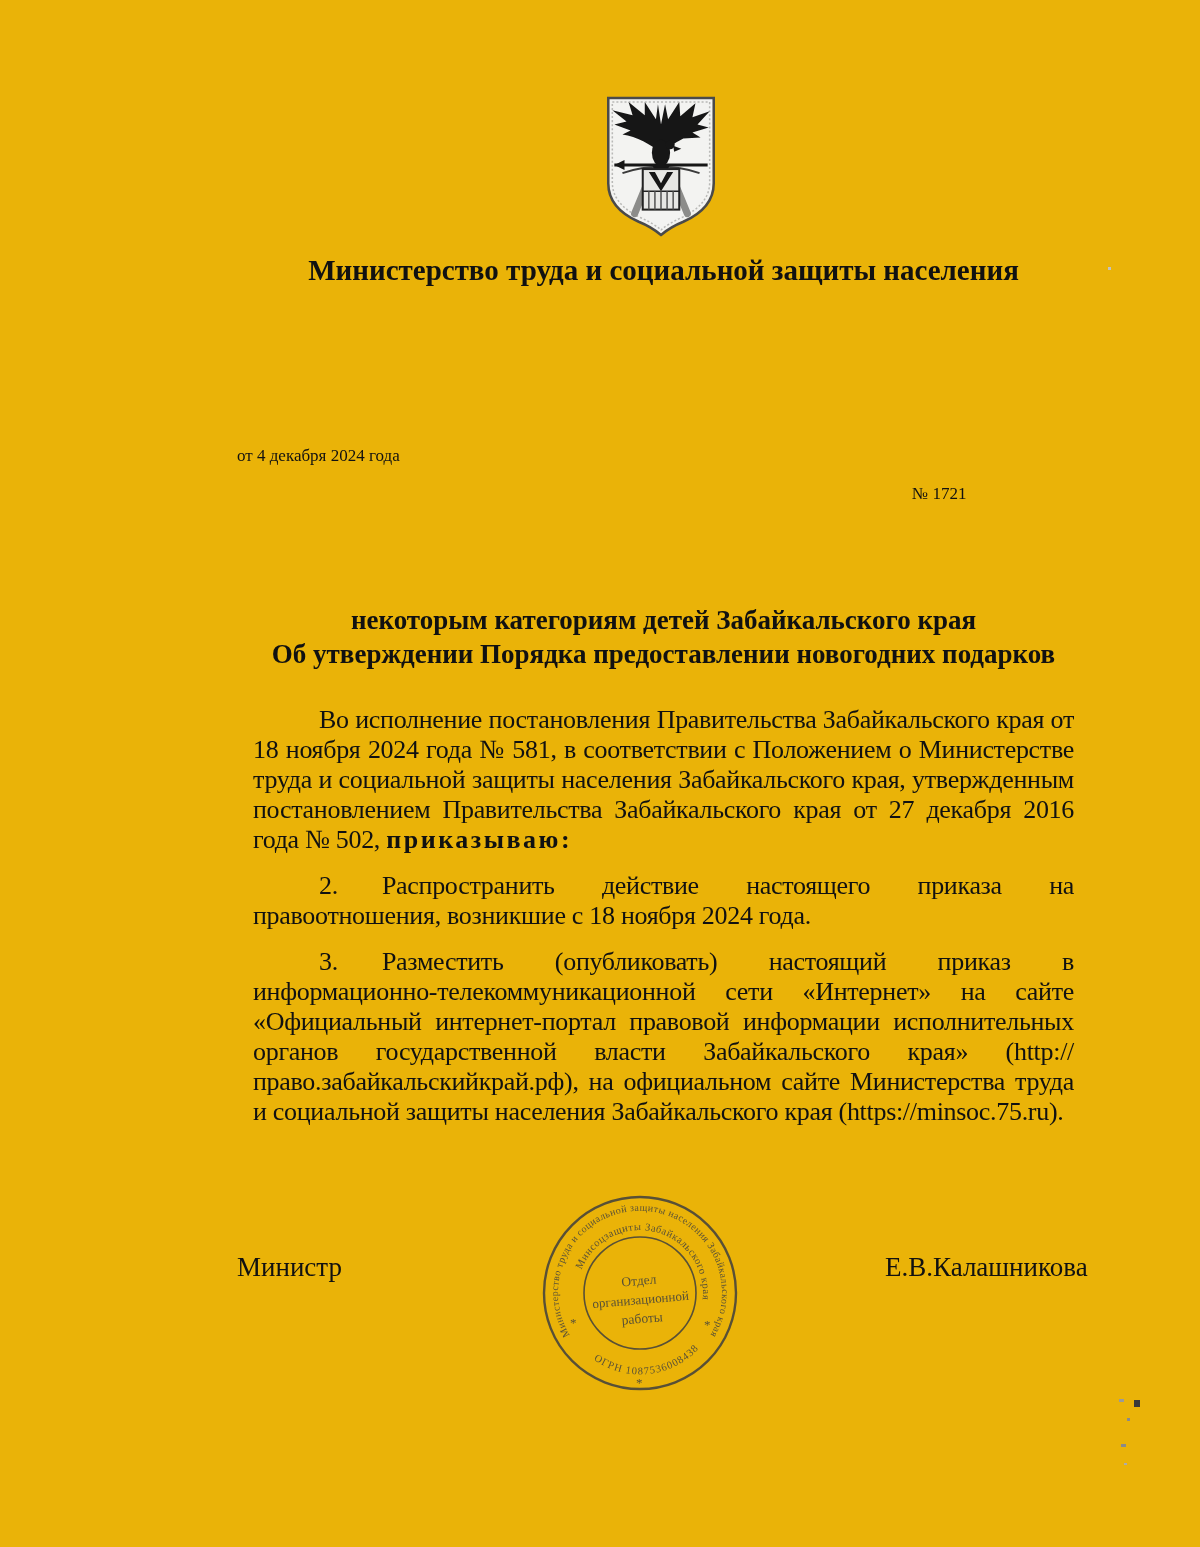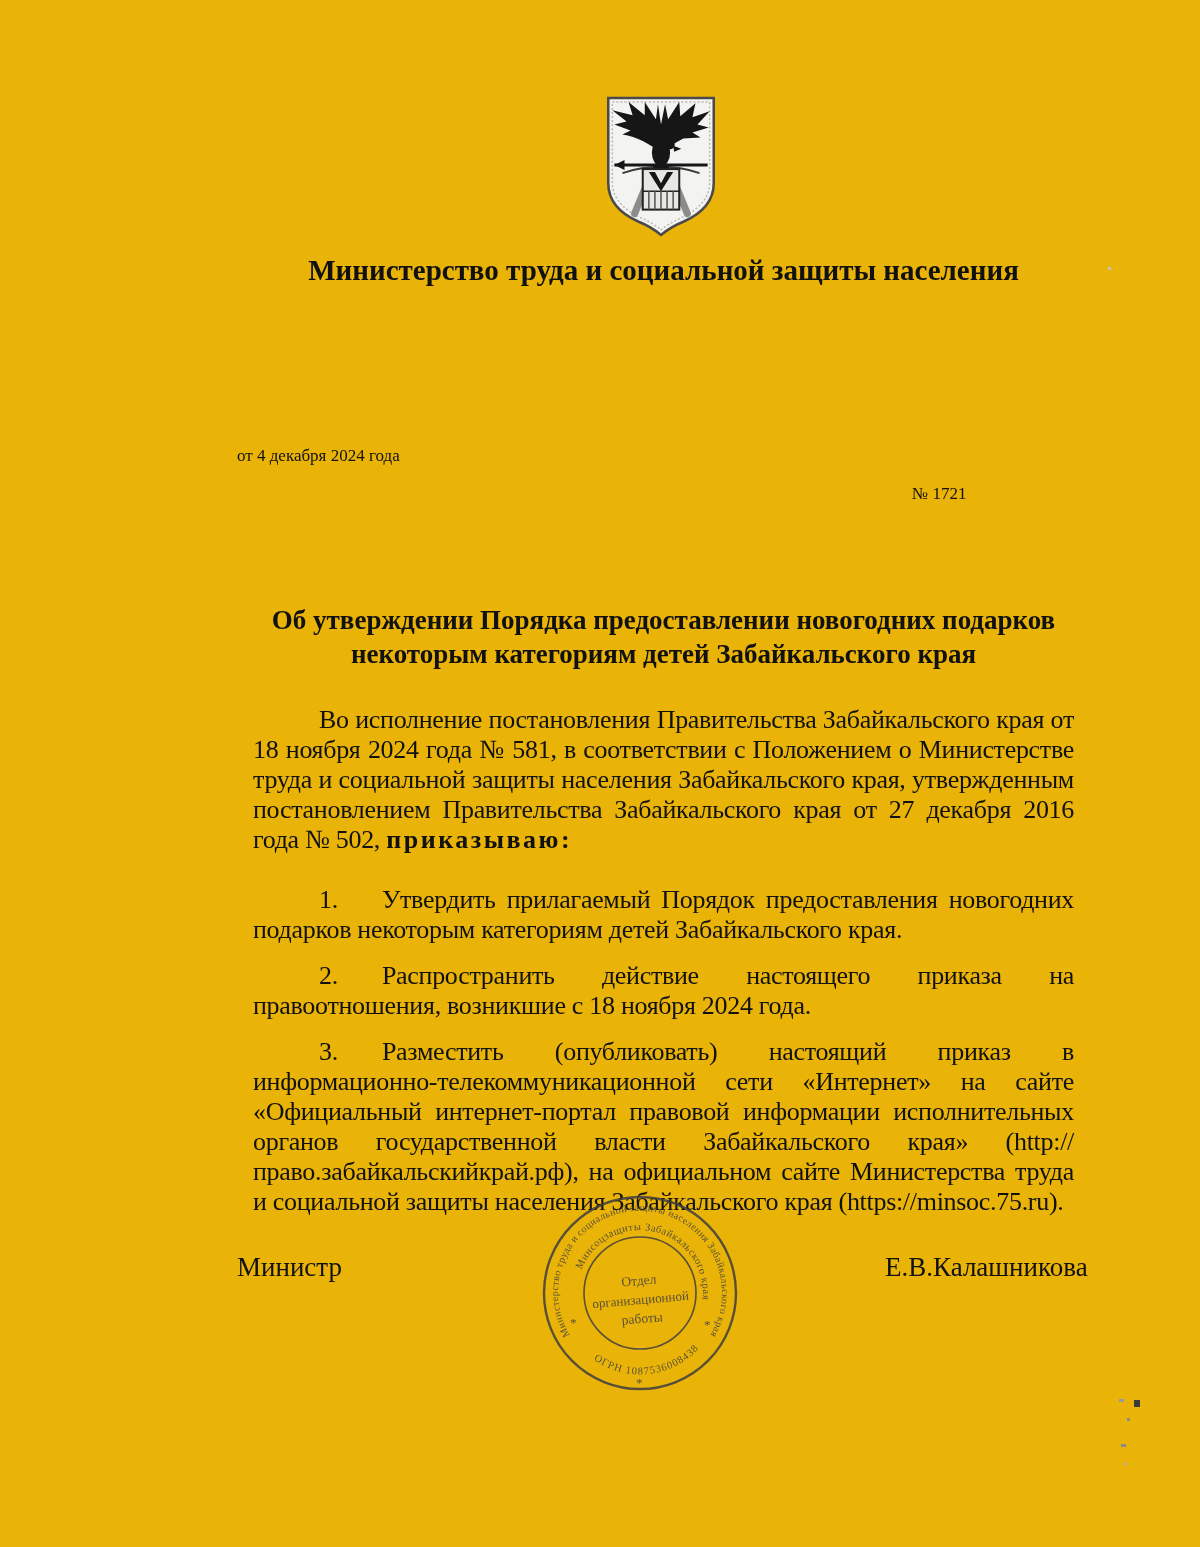--- a/index.html
+++ b/index.html
@@ -86,27 +86,26 @@
   </div>
 
 
   <div class="date-row">
     <span>от 4 декабря 2024 года</span>
     <span class="num">№ 1721</span>
   </div>
 
 
   <div class="subject">
+    <div>некоторым категориям детей Забайкальского края</div>
     <div>Об утверждении Порядка предоставлении новогодних подарков</div>
-    <div>некоторым категориям детей Забайкальского края</div>
   </div>
 
   <div class="body-text">
     <p><span>Во исполнение постановления Правительства Забайкальского края от 18 ноября 2024 года № 581, в соответствии с Положением о Министерстве труда и социальной защиты населения Забайкальского края, утвержденным постановлением Правительства Забайкальского края от 27 декабря 2016 года № 502, </span><span class="bold-sp">приказываю:</span></p>
-    <p class="first-item"><span>1.</span><span class="num-gap"></span><span>Утвердить прилагаемый Порядок предоставления новогодних подарков некоторым категориям детей Забайкальского края.</span></p>
     <p><span>2.</span><span class="num-gap"></span><span>Распространить действие настоящего приказа на правоотношения, возникшие с 18 ноября 2024 года.</span></p>
     <p><span>3.</span><span class="num-gap"></span><span>Разместить (опубликовать) настоящий приказ в информационно-телекоммуникационной сети «Интернет» на сайте «Официальный интернет-портал правовой информации исполнительных органов государственной власти Забайкальского края» (http://право.забайкальскийкрай.рф), на официальном сайте Министерства труда и социальной защиты населения Забайкальского края (https://minsoc.75.ru).</span></p>
   </div>
 
   <div class="signature-row">
     <span>Министр</span>
     <span class="sig-name">Е.В.Калашникова</span>
   </div>
 
   <svg class="stamp" viewBox="0 0 200 200" xmlns="http://www.w3.org/2000/svg">

